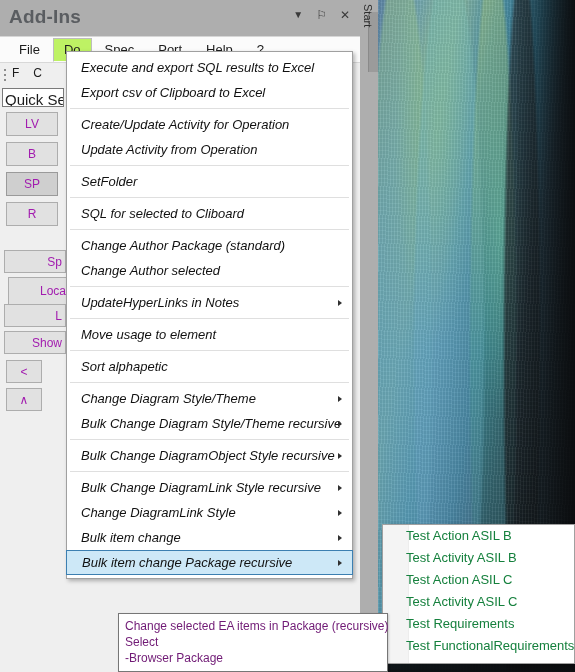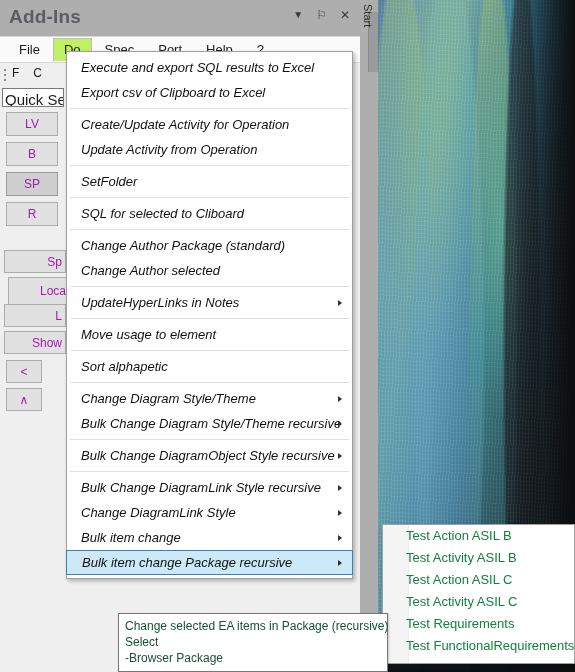--- a/index.html
+++ b/index.html
@@ -240,21 +240,21 @@
   }
 
   
   #tooltip {
     position: absolute;
     left: 118px; top: 613px;
     width: 270px;
     background: #ffffff;
     border: 1px solid #767676;
     padding: 4px 6px 5px 6px;
-    font-size: 12px; color: #14532d;
+    font-size: 12px; color: #701a75;
     line-height: 16px;
     z-index: 40;
     box-shadow: 1px 1px 2px rgba(0,0,0,0.18);
   }
   #tooltip div { white-space: nowrap; }
 </style>
 </head>
 <body>
 
 <div id="screen">

